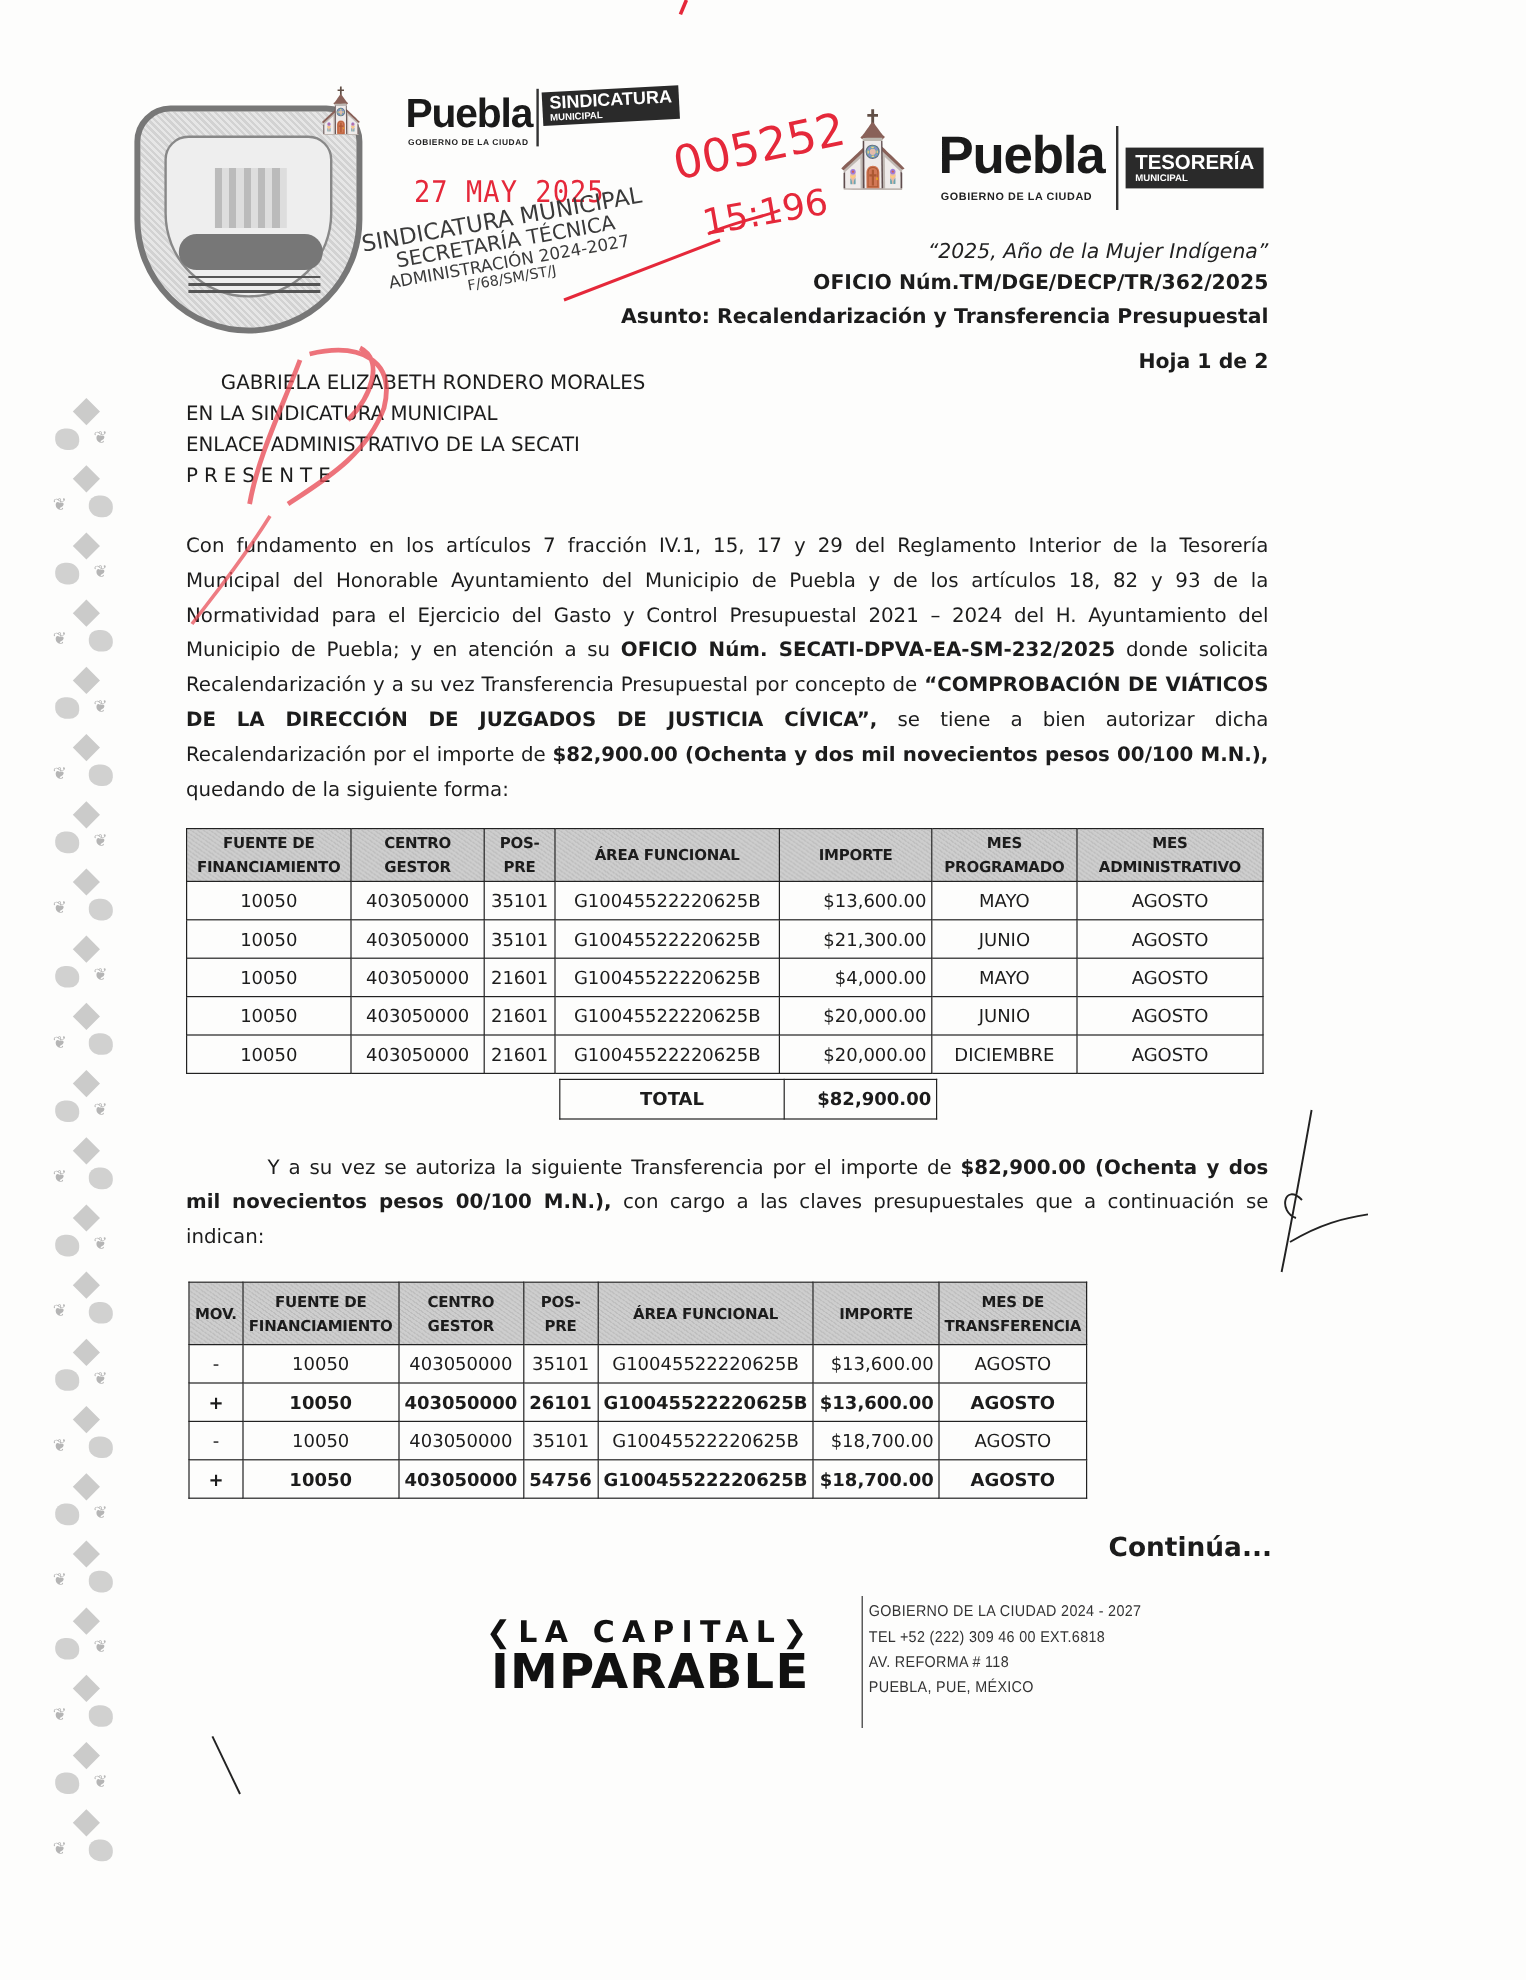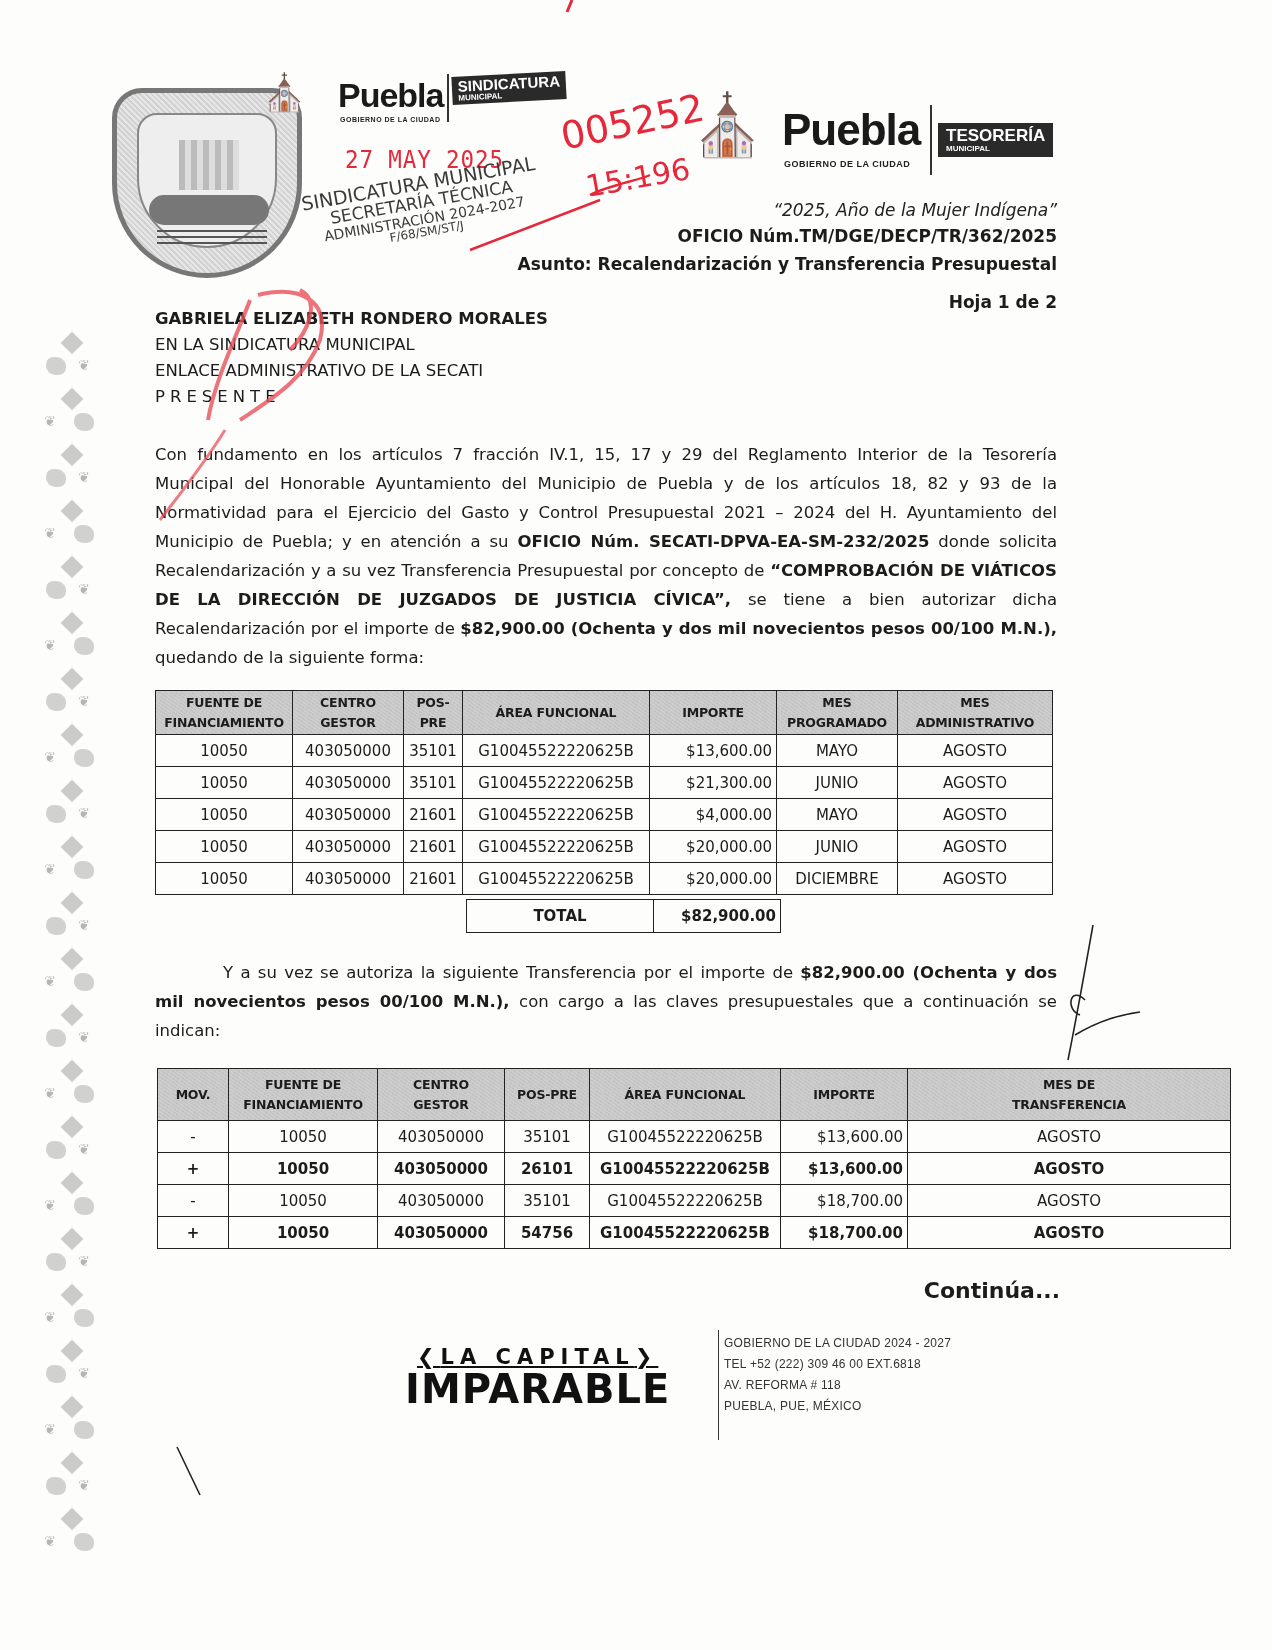--- a/index.html
+++ b/index.html
@@ -53,21 +53,21 @@
 
   
   .header-right { right: 215px; text-align: right; font-family: "DejaVu Sans", sans-serif; }
   .motto { top: 200px; font-size: 17px; font-style: italic; color: #222; }
   .oficio { top: 226px; font-size: 17px; font-weight: bold; }
   .asunto { top: 254px; font-size: 17px; font-weight: bold; }
   .hoja { top: 292px; font-size: 17px; font-weight: bold; }
 
   
   .addressee { left: 155px; top: 306px; font-family: "DejaVu Sans", sans-serif; font-size: 16.5px; line-height: 26px; }
-  .addressee .name { font-weight: bold; }
+  .addressee .name { font-weight: normal; margin-left: 29px; }
   .addressee .presente { letter-spacing: 5px; }
 
   
   .para { left: 155px; width: 902px; font-family: "DejaVu Sans", sans-serif; font-size: 16.5px; line-height: 29px; text-align: justify; }
   .para b { font-weight: bold; }
   .p1 { top: 440px; }
   .p2 { top: 958px; text-indent: 68px; }
 
   
   table { border-collapse: collapse; font-family: "DejaVu Sans", sans-serif; }
@@ -75,29 +75,29 @@
   table.doc th {
     background: repeating-linear-gradient(35deg, #bdbdbd 0 1px, #cecece 1px 3px);
     font-size: 12.5px; font-weight: bold; line-height: 20px; letter-spacing: -.2px;
   }
   table.doc td { font-size: 15px; height: 31px; }
   table.doc td.imp { text-align: right; }
   .t1 { left: 155px; top: 690px; width: 898px; }
   .t1 th { height: 43px; }
   .t1-total { left: 466px; top: 899px; }
   .t1-total td { font-weight: bold; height: 32px !important; }
-  .t2 { left: 157px; top: 1068px; width: 1074px; }
+  .t2 { left: 157px; top: 1068px; width: 749px; }
   .t2 th { height: 51px; font-size: 13.5px; }
   .t2 tr.bold td { font-weight: bold; }
 
   .continua { right: 212px; top: 1278px; font-family: "DejaVu Sans", sans-serif; font-size: 22px; font-weight: bold; }
 
   
   .footer-logo { left: 405px; top: 1345px; font-family: "DejaVu Sans", sans-serif; text-align: center; color: #111; }
-  .footer-logo .line1 { font-size: 21px; font-weight: bold; letter-spacing: 6px; text-decoration: underline; }
+  .footer-logo .line1 { font-size: 25px; font-weight: bold; letter-spacing: 6px; }
   .footer-logo .line2 { font-size: 40px; font-weight: bold; letter-spacing: 1px; line-height: 40px; }
   .footer-divider { left: 718px; top: 1330px; width: 1px; height: 110px; background: #333; }
   .footer-info { left: 724px; top: 1332px; font-family: "Liberation Sans Narrow", "Liberation Sans", sans-serif; font-size: 13px; line-height: 21px; color: #333; transform: scaleX(.92); transform-origin: left; letter-spacing: .3px; }
 
   svg.ink { position: absolute; left: 0; top: 0; pointer-events: none; }
 </style>
 </head>
 <body>
 
 <div class="abs side-border" id="sideBorder">

